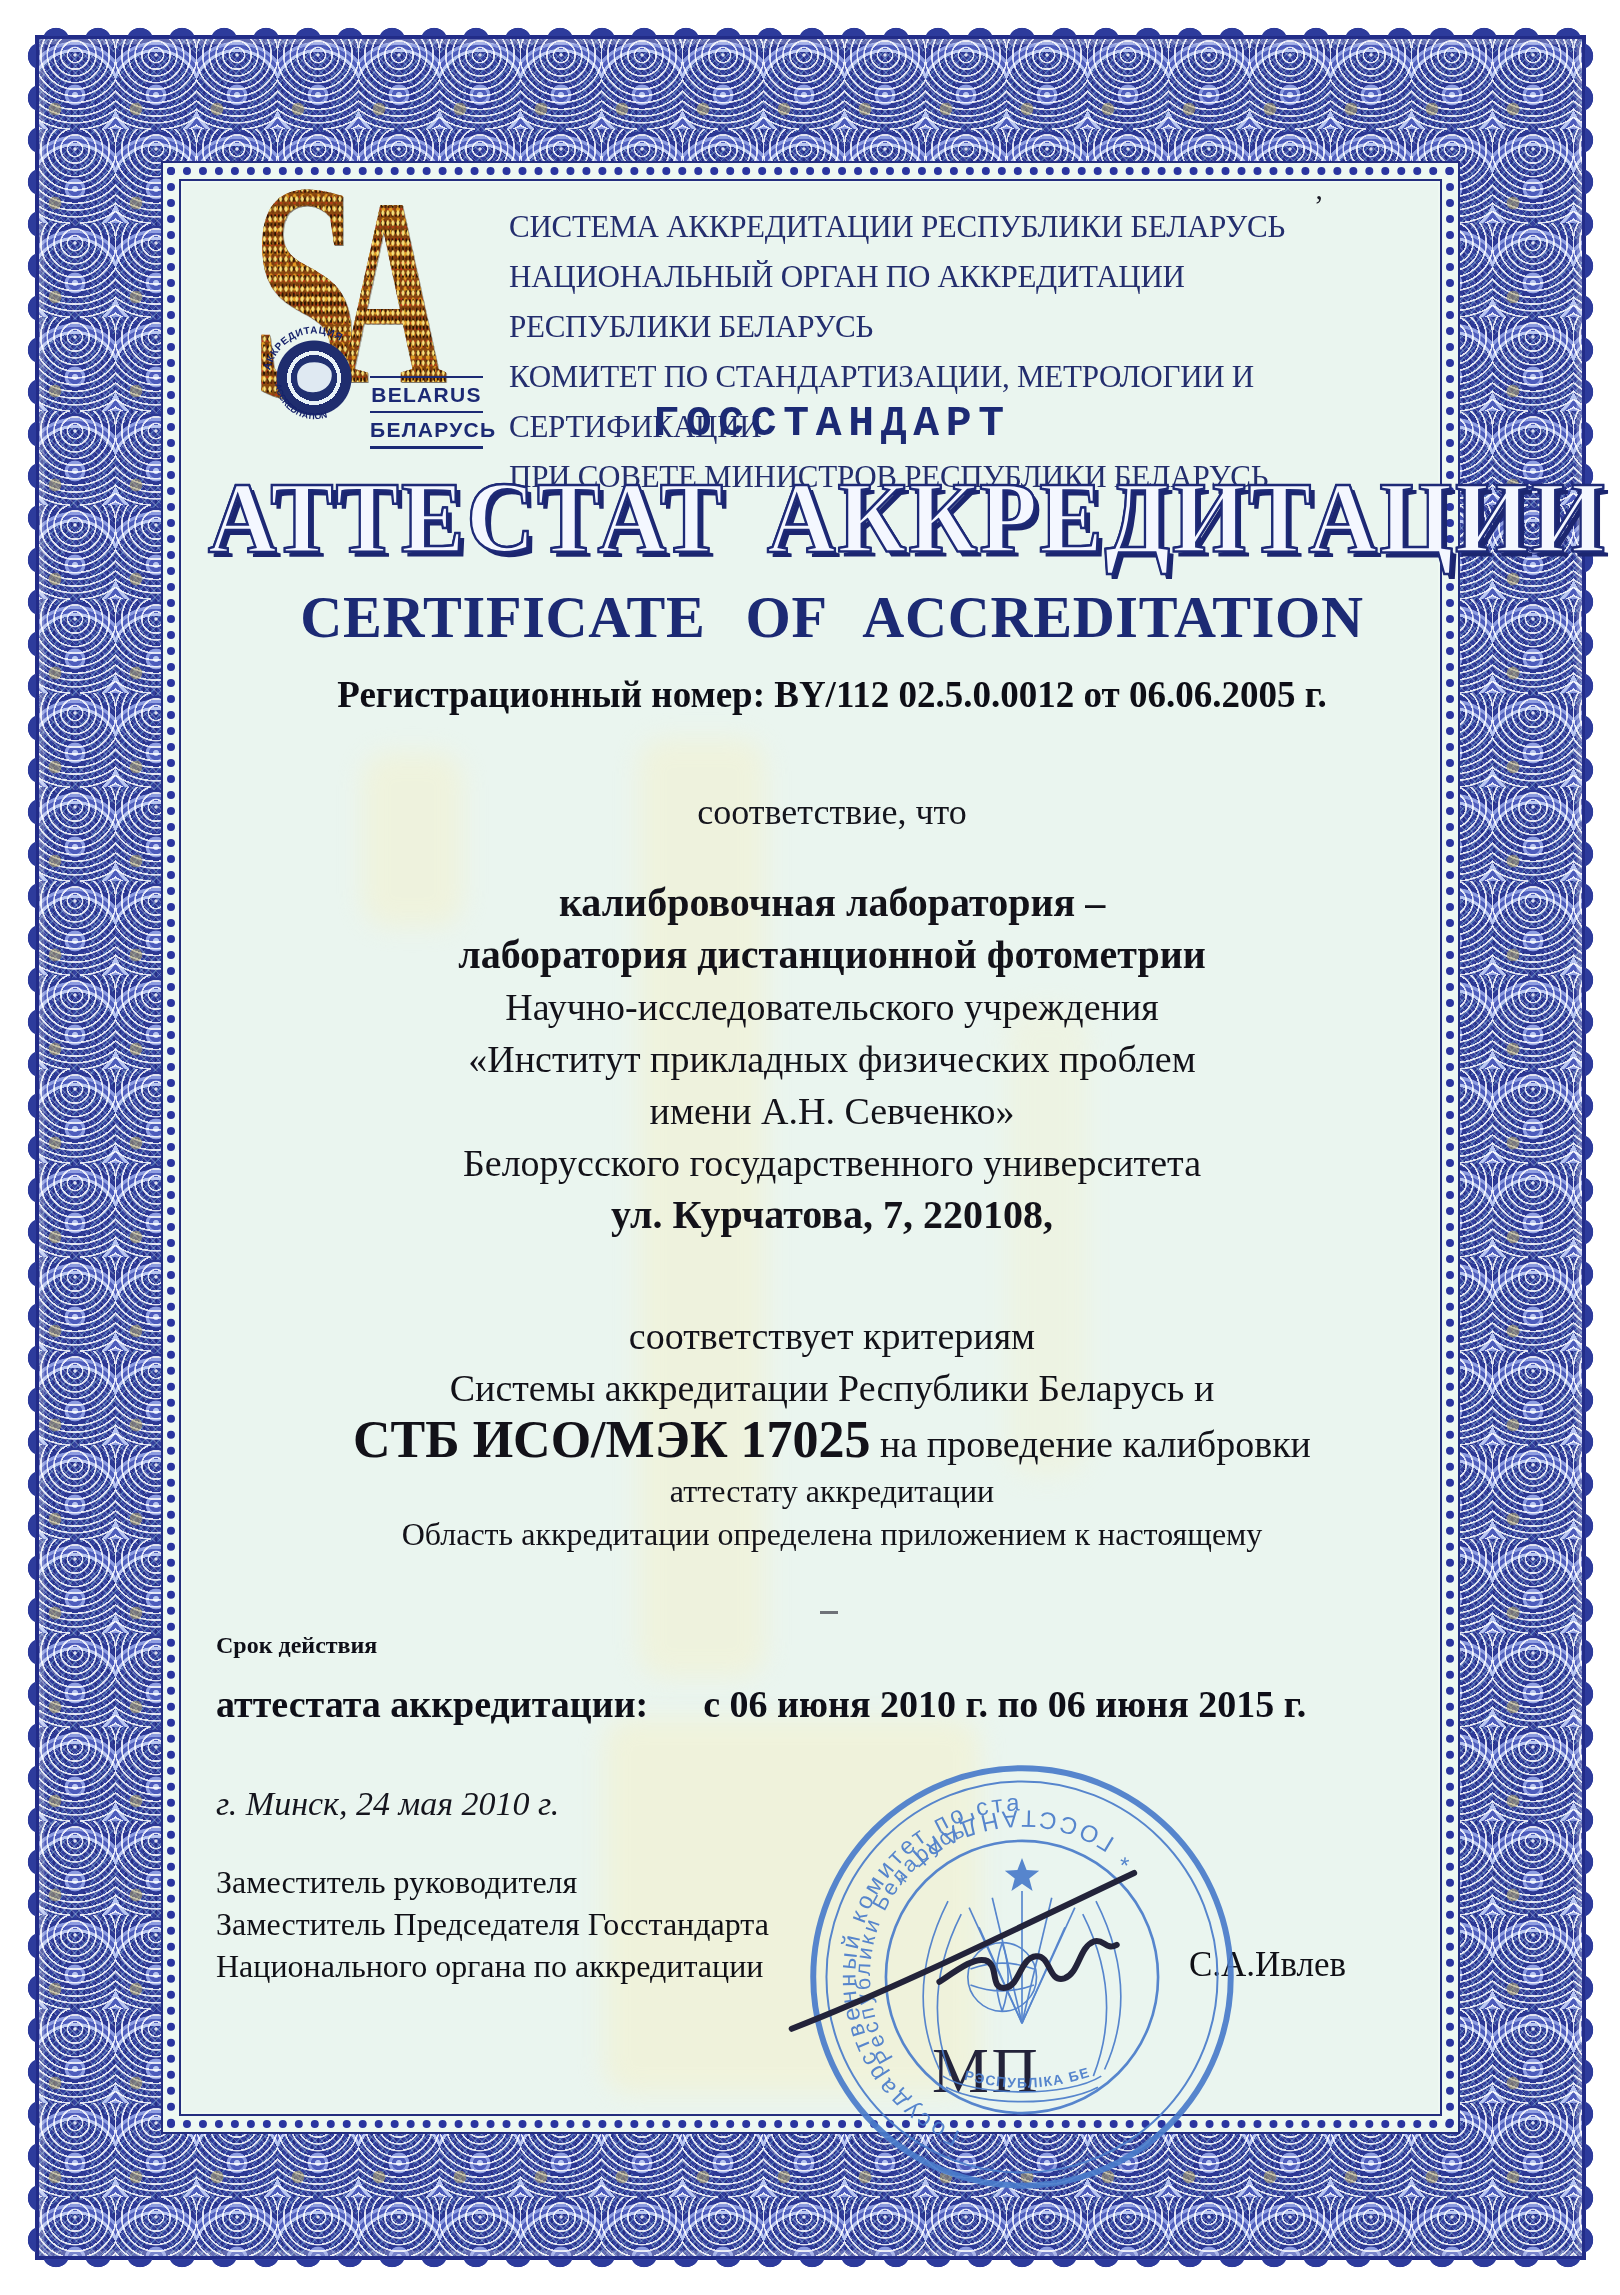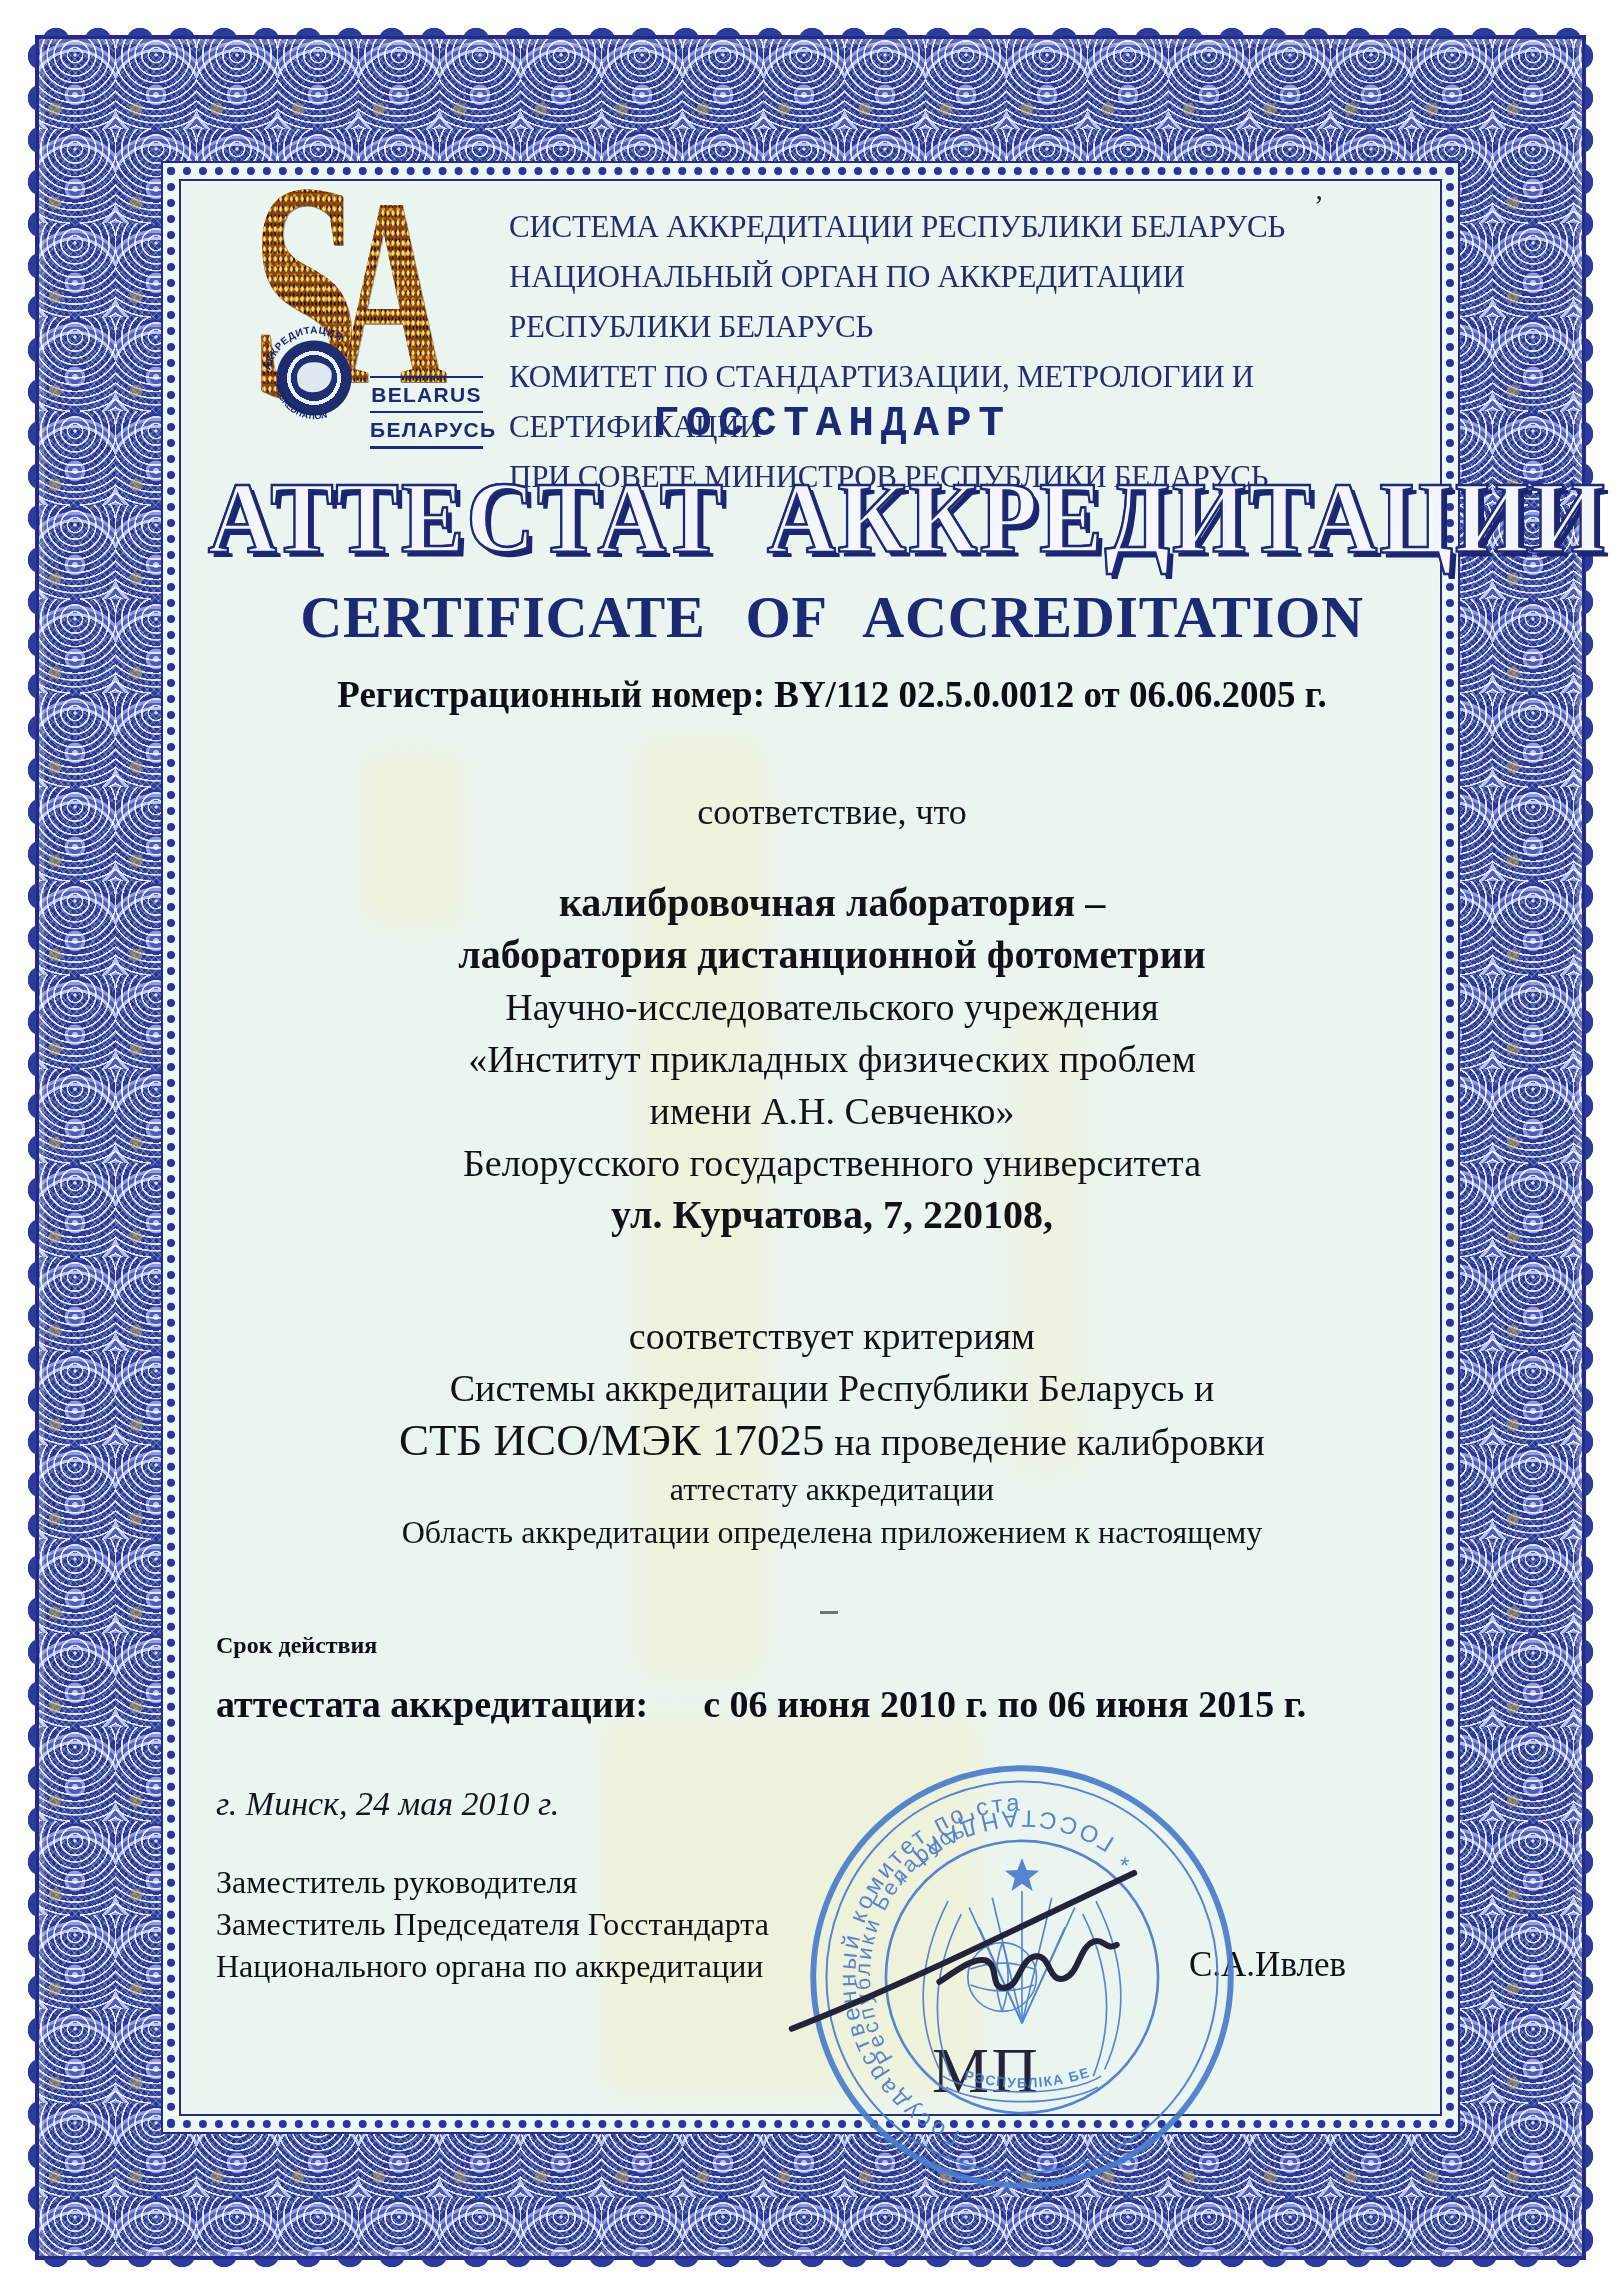--- a/index.html
+++ b/index.html
@@ -56,21 +56,21 @@
     transform:scaleY(1.08);}
   .title-en{top:583px;font-size:60px;font-weight:bold;word-spacing:25.5px;letter-spacing:0.7px;color:#1c2a74;transform:scaleX(.97);}
   .regline{top:673px;font-size:37px;font-weight:bold;color:#0e0e16;}
   .confirm{top:791px;font-size:36px;color:#15151d;}
 
   .orgline{font-size:38px;line-height:52px;color:#131219;}
   .orgline.b{font-weight:bold;font-size:40px;}
   .org-block{top:877px;}
 
   .comp-block{top:1310px;font-size:38px;line-height:52px;color:#131219;}
-  .comp-bold{font-weight:normal;font-size:45px;margin-top:16px;}
+  .comp-bold{font-weight:bold;font-size:52px;margin-top:16px;}
   .comp-small{font-size:32px;line-height:43px;}
 
   .validity1{top:1632px;left:216px;font-size:24px;font-weight:bold;color:#0f0f18;}
   .validity2{top:1682px;left:216px;font-size:38px;font-weight:bold;color:#0f0f18;white-space:nowrap;}
   .validity2 .val{margin-left:55px;}
   .placedate{top:1785px;left:216px;font-size:34px;font-style:italic;color:#15151d;white-space:nowrap;}
 
   .sig-block{top:1861px;left:216px;font-size:32px;line-height:42px;color:#101016;white-space:nowrap;}
   .sig-name{top:1945px;left:1189px;font-size:35px;color:#101016;}
   .mp{top:2034px;left:932px;font-size:64px;color:#23233a;letter-spacing:2.7px;}

